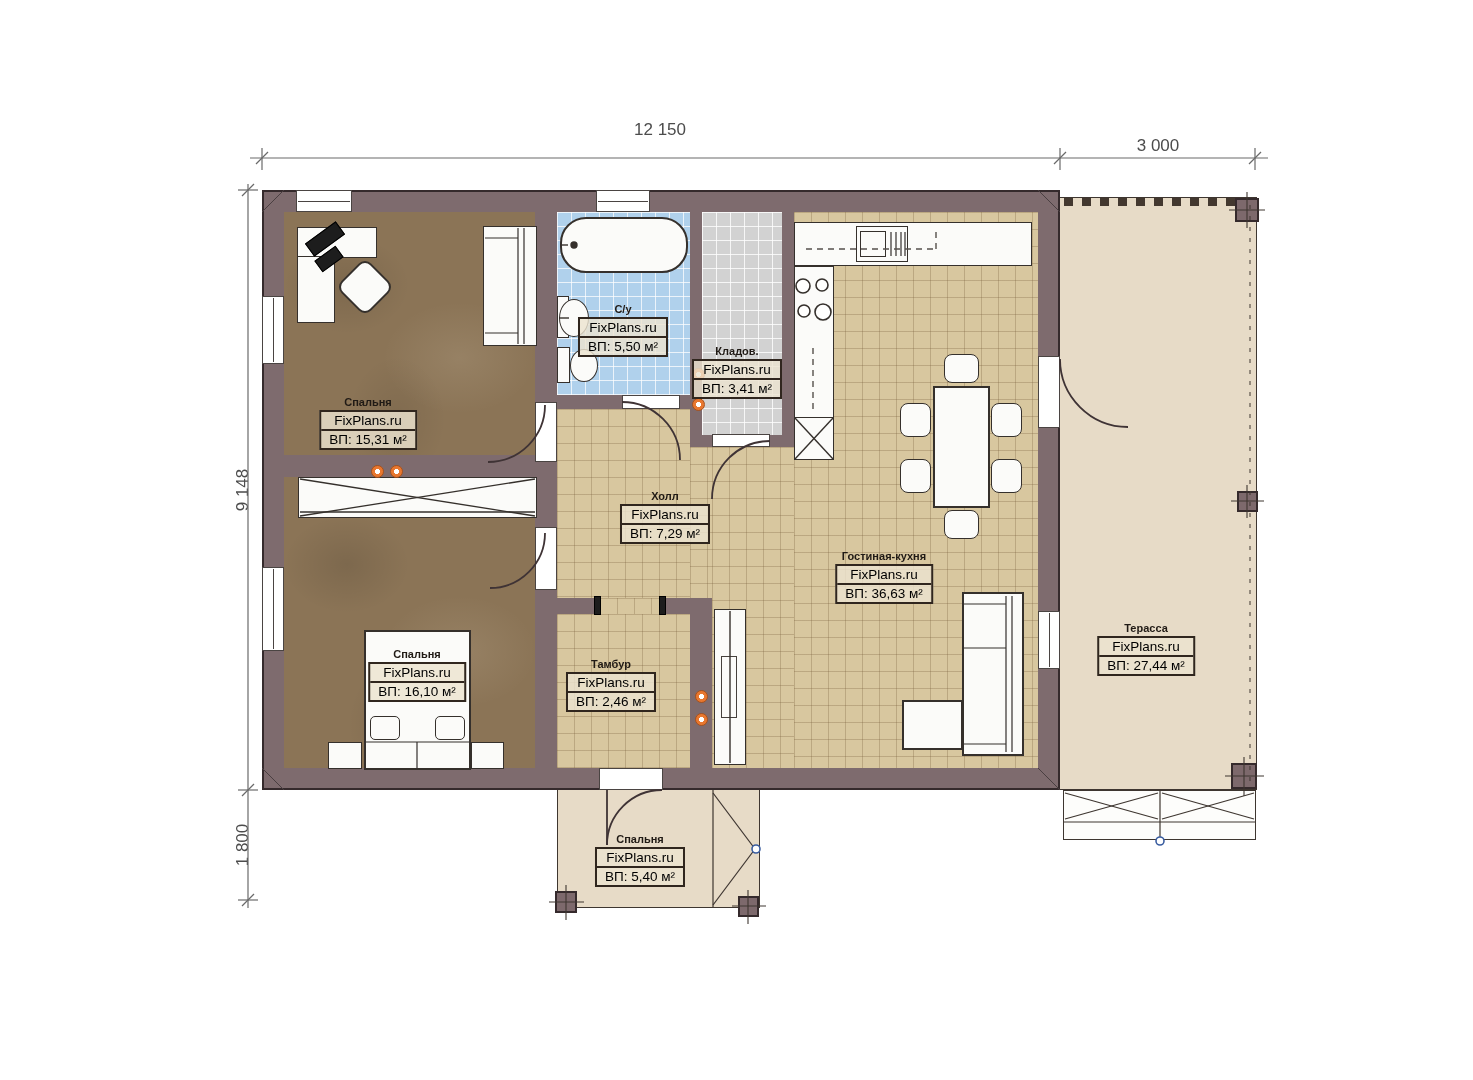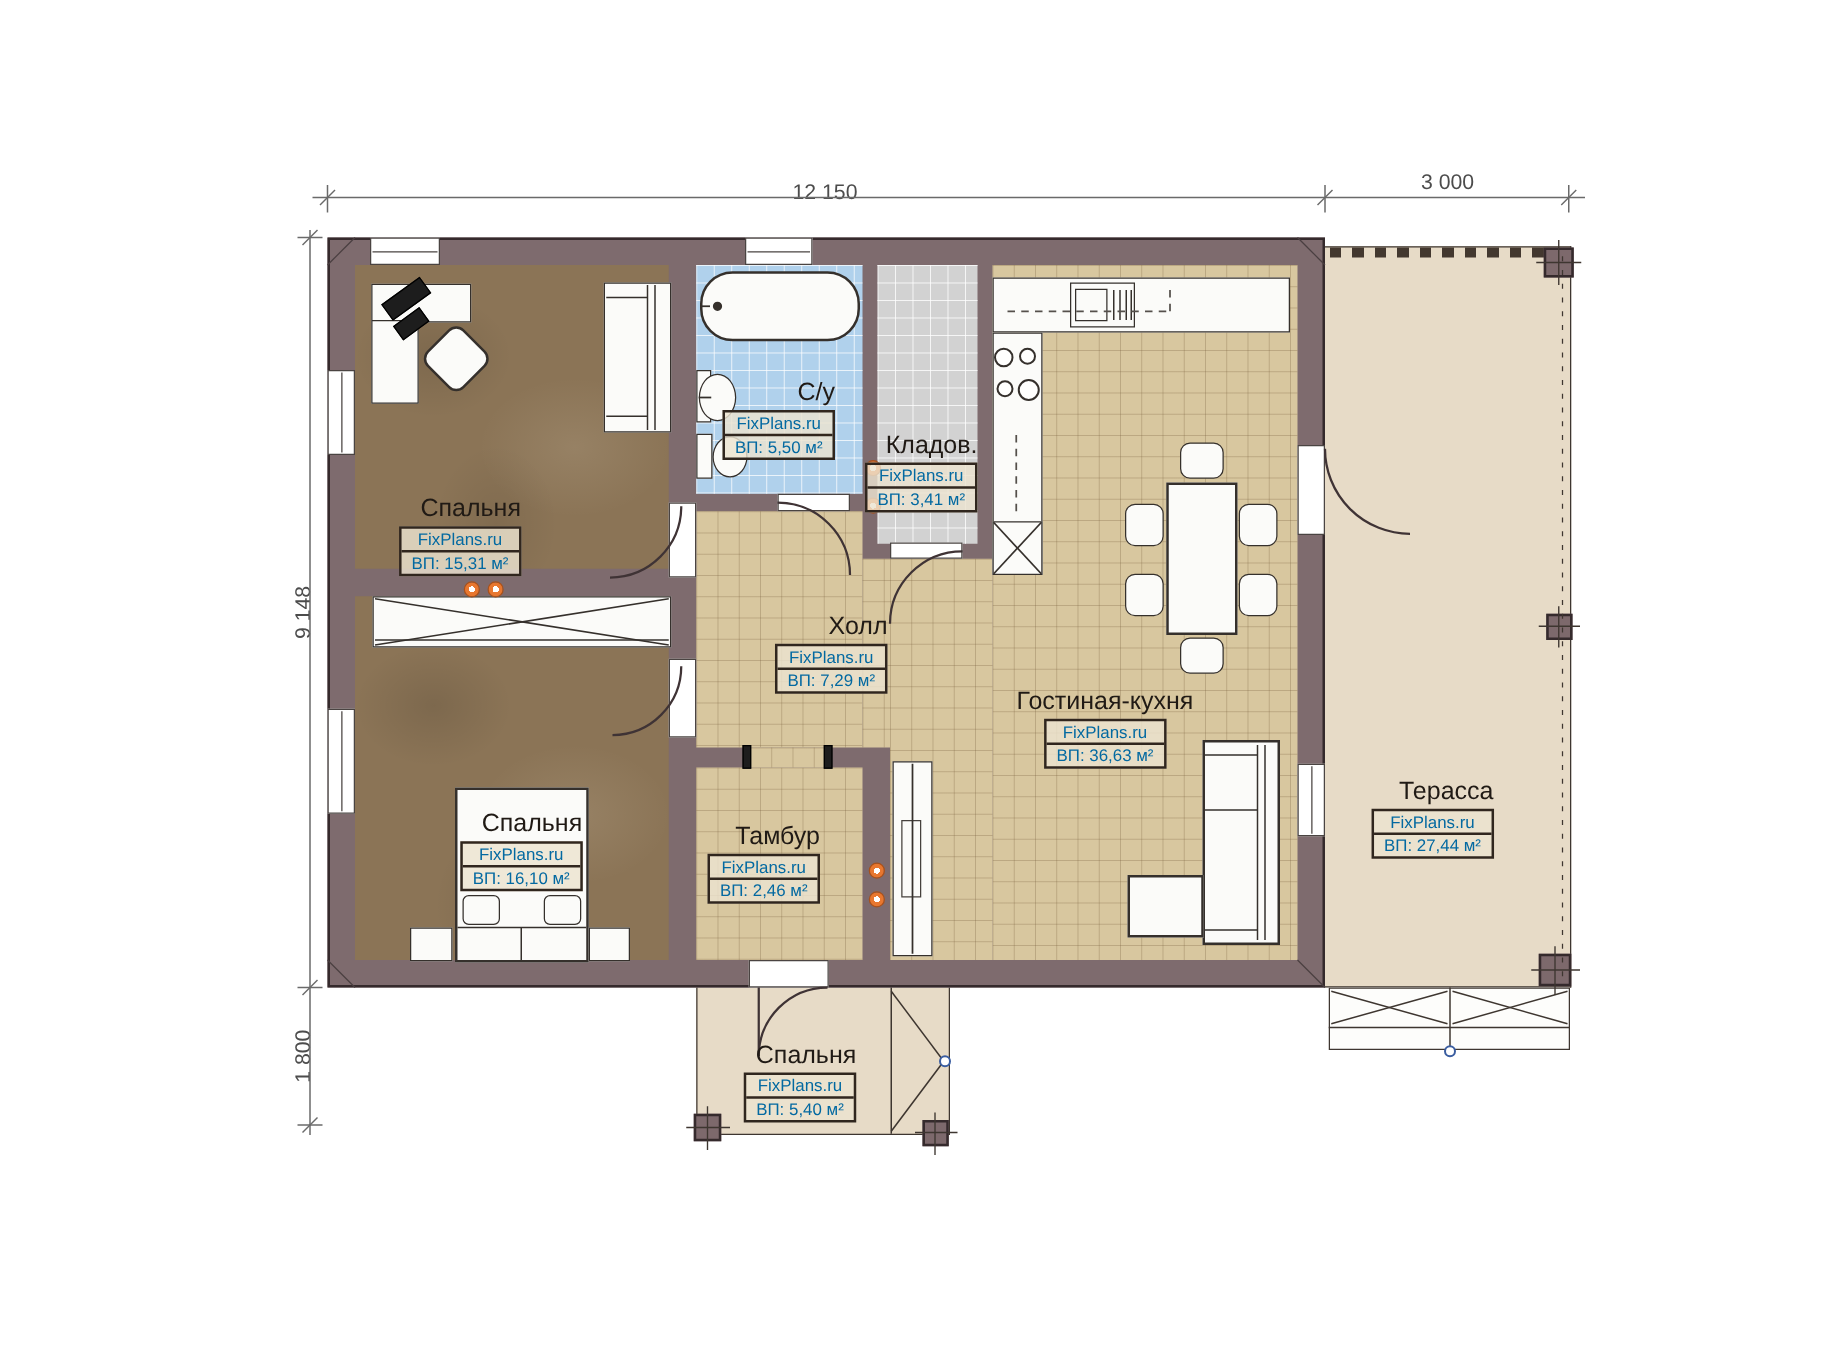--- a/index.html
+++ b/index.html
@@ -31,23 +31,23 @@
   .gap{background:#ffffff;border:1px solid #4a4442;}
   .win-h::after{content:"";position:absolute;left:1px;right:1px;top:50%;border-top:1.5px solid #4a4442;}
   .win-v::after{content:"";position:absolute;top:1px;bottom:1px;left:50%;border-left:1.5px solid #4a4442;}
   .post{background:#7d696c;border:2px solid #352a2c;}
   .dark{background:#1d1d1d;border:1px solid #000;}
   .dot{width:13px;height:13px;border-radius:50%;
        background:radial-gradient(circle,#ffffff 0 2.5px,#e8772f 2.5px 100%);
        border:1px solid #a8511c;}
   
   .room-label{transform:translateX(-50%);text-align:center;z-index:30;}
-  .rl-title{font-size:20px;font-weight:normal;color:#201a15;white-space:nowrap;margin-bottom:2px;text-align:right;}
+  .rl-title{font-size:11px;font-weight:bold;color:#201a15;white-space:nowrap;margin-bottom:2px;}
   .rl-box{display:inline-block;border:2px solid #30261e;background:rgba(236,227,207,.82);}
-  .rl-row{padding:1px 8px;font-size:13.5px;color:#0369a1;white-space:nowrap;}
+  .rl-row{padding:1px 8px;font-size:13.5px;color:#000000;white-space:nowrap;}
   .rl-row + .rl-row{border-top:2px solid #30261e;}
   
   .dim{font-size:17px;color:#4c4c4c;white-space:nowrap;}
   svg.overlay{position:absolute;left:0;top:0;pointer-events:none;z-index:20;}
 </style>
 </head>
 <body>
 
 <div id="canvas">
 
@@ -256,21 +256,21 @@
       <line x1="248" y1="184" x2="248" y2="908"></line>
       <line x1="238" y1="190" x2="258" y2="190"></line>
         <line x1="238" y1="790" x2="258" y2="790"></line>
         <line x1="238" y1="900" x2="258" y2="900"></line>
       <line x1="242" y1="196" x2="254" y2="184"></line>
         <line x1="242" y1="796" x2="254" y2="784"></line>
         <line x1="242" y1="906" x2="254" y2="894"></line>
     </g>
   </svg>
 
-  <div class="a dim" style="left:660px;top:144px;transform:translateX(-50%);">12 150</div>
+  <div class="a dim" style="left:660px;top:120px;transform:translateX(-50%);">12 150</div>
   <div class="a dim" style="left:1158px;top:136px;transform:translateX(-50%);">3 000</div>
   <div class="a dim" style="left:243px;top:490px;transform:translate(-50%,-50%) rotate(-90deg);">9 148</div>
   <div class="a dim" style="left:243px;top:845px;transform:translate(-50%,-50%) rotate(-90deg);">1 800</div>
 
   <div class="a room-label" style="left:368px;top:396px;">
     <div class="rl-title">Спальня</div>
     <div class="rl-box"><div class="rl-row">FixPlans.ru</div>
       <div class="rl-row">ВП: 15,31 м²</div></div>
   </div>
   <div class="a room-label" style="left:623px;top:303px;">

